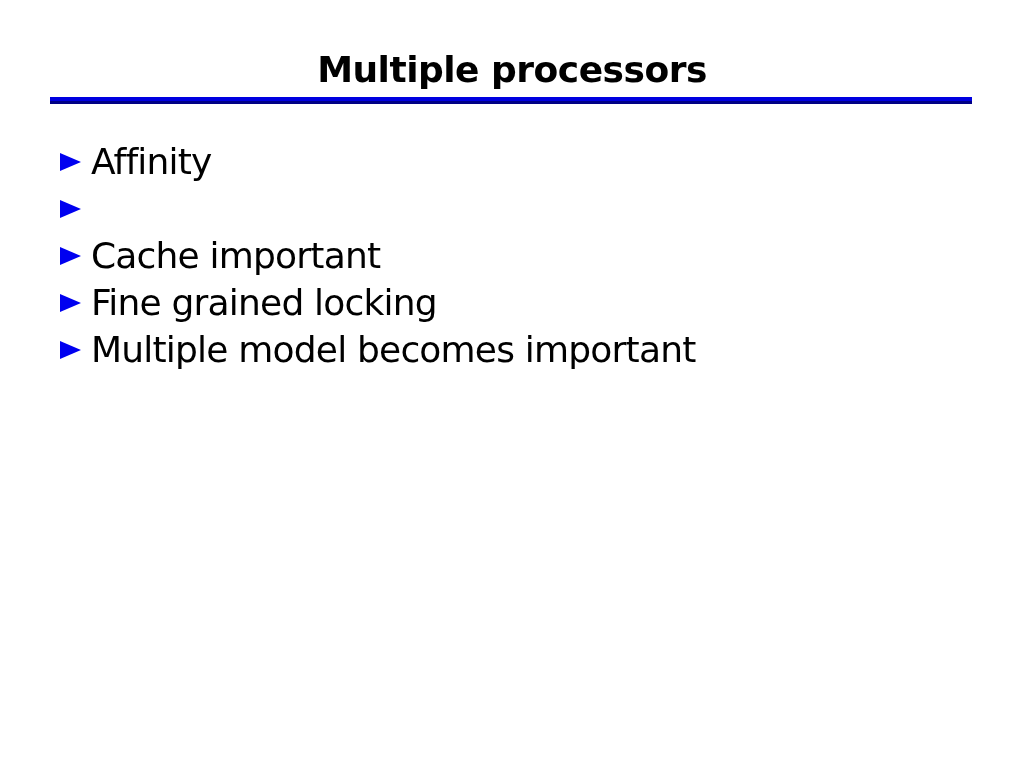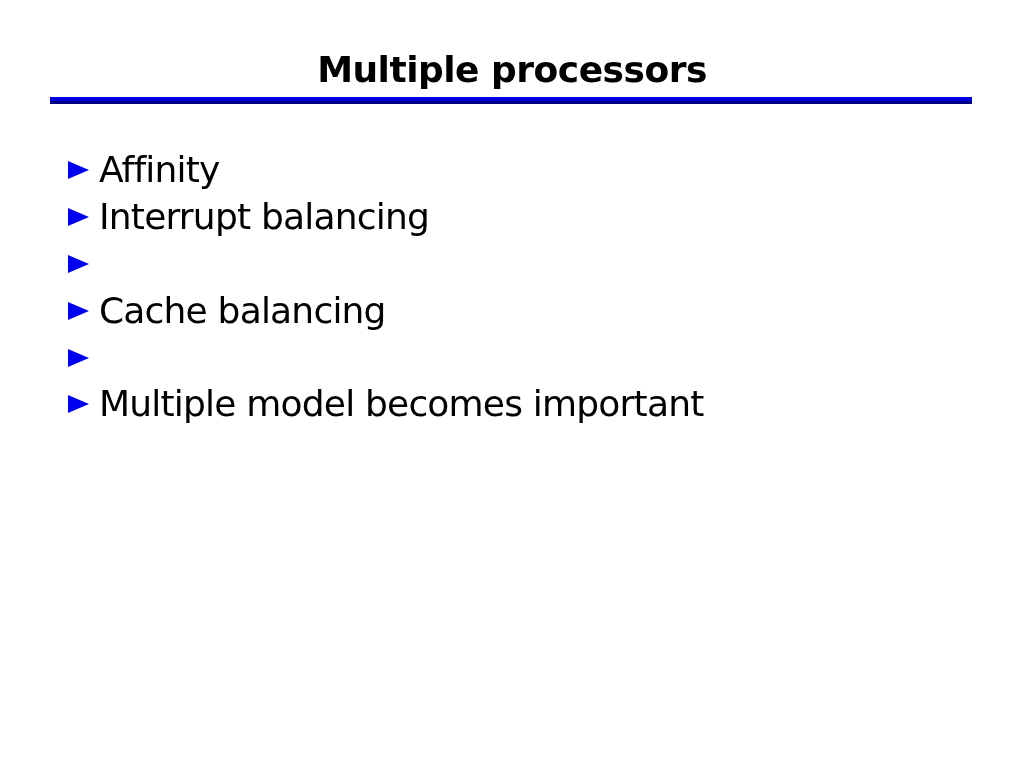--- a/index.html
+++ b/index.html
@@ -40,21 +40,21 @@
       var(--rule-top, #0000e0) 55%,
       var(--rule-bottom, #000085) 55%,
       var(--rule-bottom, #000085) 100%
     );
   }
   .bullet-list {
     position: absolute;
     top: 139px;
     left: 60px;
     width: 930px;
-    margin: 8px;
+    margin: 0;
     padding: 0;
     list-style: none;
   }
   .bullet-item {
     display: flex;
     align-items: center;
     height: 46.8px;
   }
   .triangle-bullet {
     width: 0;
@@ -78,30 +78,27 @@
 <div class="slide" style="--bg: #ffffff; --text: #000000; --bullet-blue: #0000f0; --rule-top: #0000e0; --rule-bottom: #000085;">
   <h1 class="slide-title">Multiple processors</h1>
   <div class="title-rule"></div>
   <ul class="bullet-list">
       <li class="bullet-item">
         <span class="triangle-bullet"></span>
         <span class="bullet-text">Affinity</span>
       </li>
       <li class="bullet-item">
         <span class="triangle-bullet"></span>
-        <span class="bullet-text">Interrupt balancing</span>
       </li>
       <li class="bullet-item">
         <span class="triangle-bullet"></span>
+        <span class="bullet-text">Cache important</span>
       </li>
       <li class="bullet-item">
         <span class="triangle-bullet"></span>
-        <span class="bullet-text">Cache balancing</span>
-      </li>
-      <li class="bullet-item">
-        <span class="triangle-bullet"></span>
+        <span class="bullet-text">Fine grained locking</span>
       </li>
       <li class="bullet-item">
         <span class="triangle-bullet"></span>
         <span class="bullet-text">Multiple model becomes important</span>
       </li>
     </ul>
 </div>
 
 </body></html>

